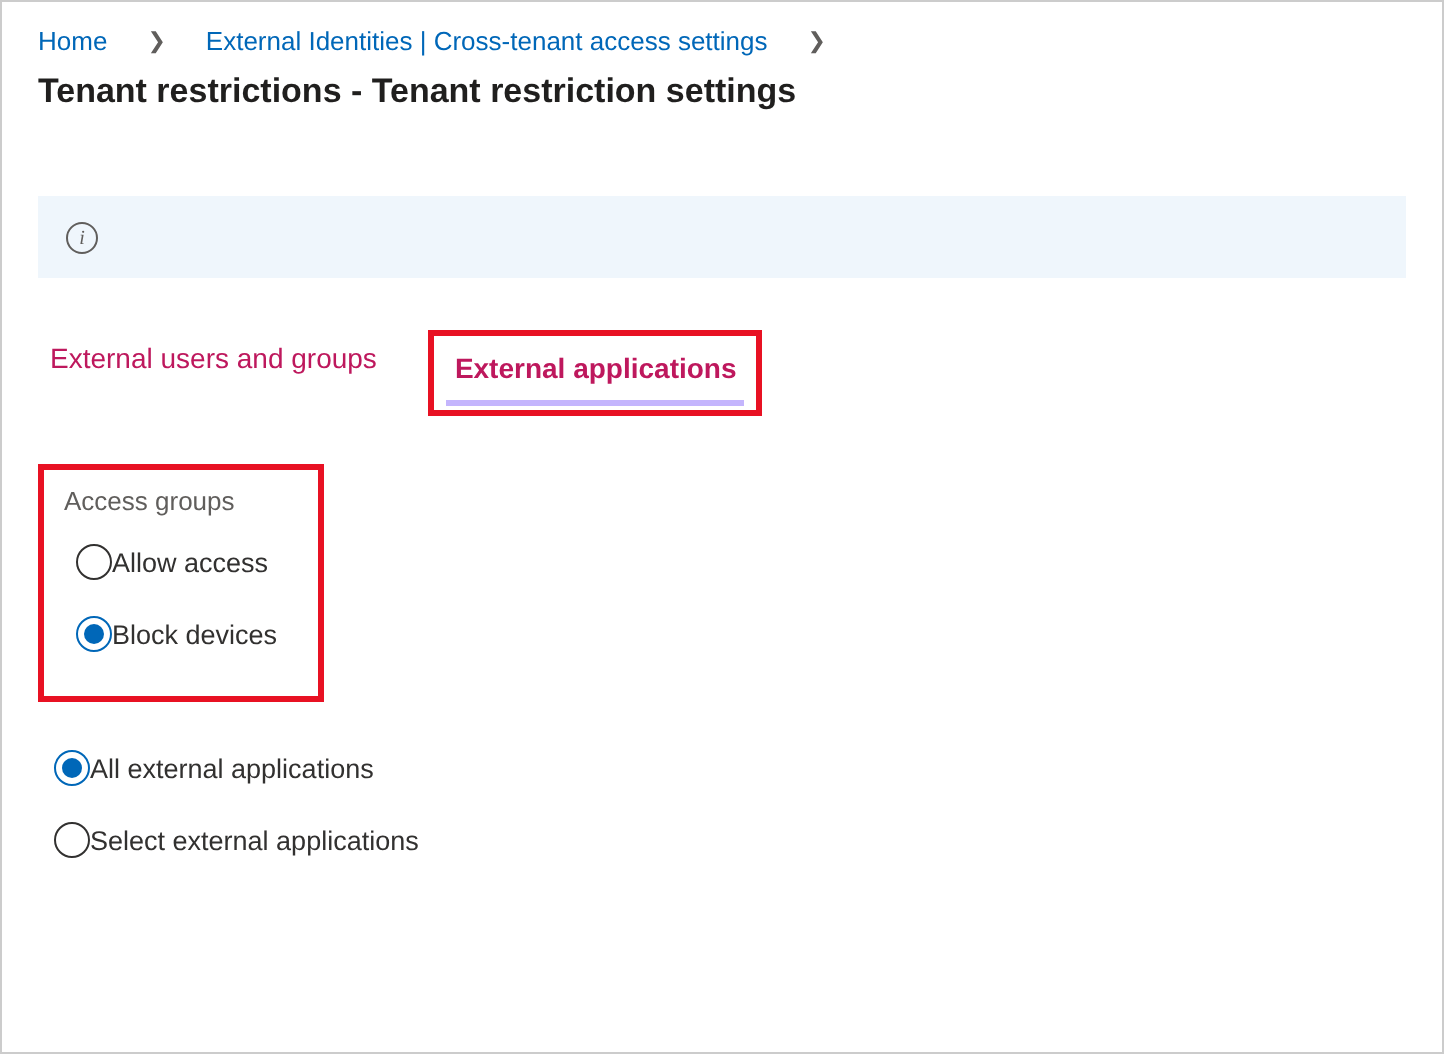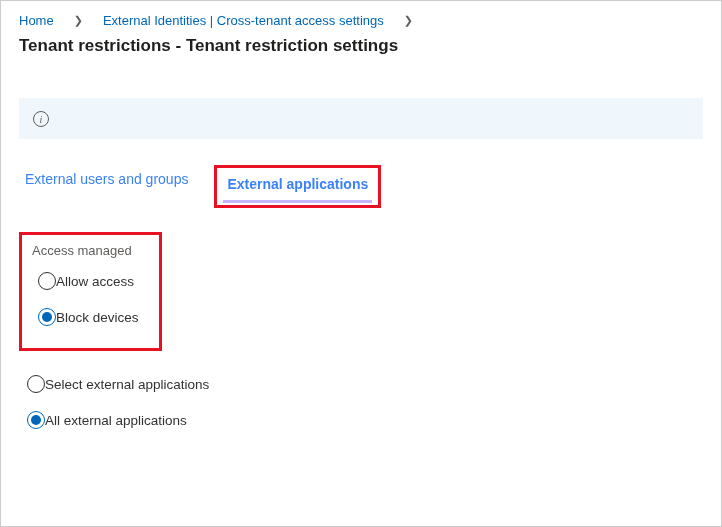--- a/index.html
+++ b/index.html
@@ -61,21 +61,21 @@
       display: inline-block;
       width: 10px; height: 10px;
     }
     .tabs {
       display: flex;
       gap: 22px;
       font-size: 14px;
       margin-bottom: 24px;
       margin-left: 2px;
     }
-    .tab { padding: 6px 4px 8px; cursor: pointer; color: #3b82f6; }
+    .tab { padding: 6px 4px 8px; cursor: pointer; color: #be185d; }
     .tab.active {
       font-weight: 600;
       border-bottom: 3px solid #c4b5fd;
     }
     .tab-highlight {
       border: 3px solid #e81123;
       padding: 2px 6px;
       display: inline-block;
     }
     .section-label {
@@ -133,40 +133,40 @@
 </div>
 
 <div class="tabs">
   <div class="tab">External users and groups</div>
   <div class="tab-highlight">
     <div class="tab active">External applications</div>
   </div>
 </div>
 
 <div class="access-status-box">
-  <div class="section-label">Access managed</div>
+  <div class="section-label">Access groups</div>
   <div class="radio-group">
     <div class="radio-row">
       <span class="radio"></span>
       <span class="radio-label">Allow access</span>
     </div>
     <div class="radio-row">
       <span class="radio checked"></span>
       <span class="radio-label">Block devices</span>
     </div>
   </div>
 </div>
 
 <div class="applies-section">
   <div class="radio-group">
     <div class="radio-row">
+      <span class="radio checked"></span>
+      <span class="radio-label">All external applications</span>
+    </div>
+    <div class="radio-row">
       <span class="radio"></span>
       <span class="radio-label">Select external applications</span>
-    </div>
-    <div class="radio-row">
-      <span class="radio checked"></span>
-      <span class="radio-label">All external applications</span>
     </div>
   </div>
 </div>
 
 
 
 
 </body></html>

